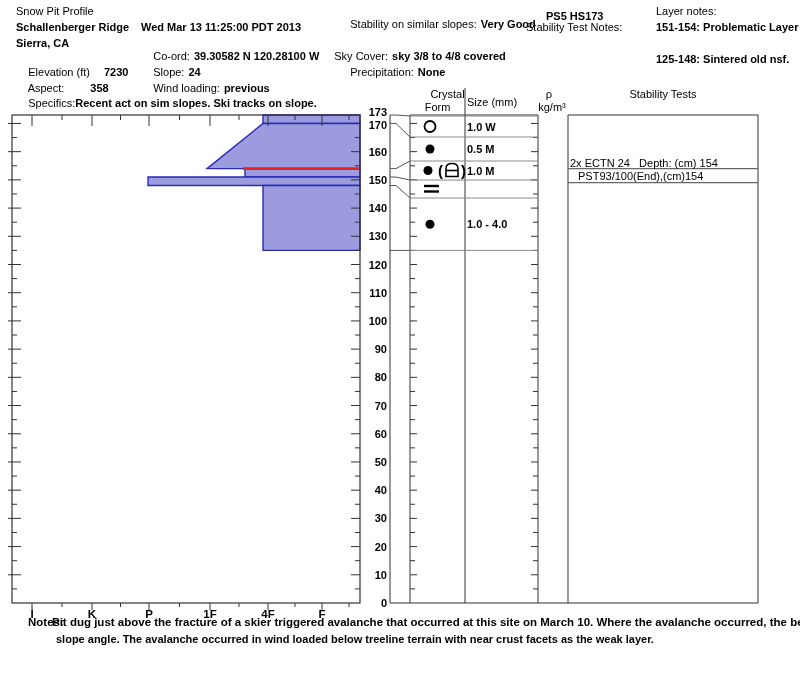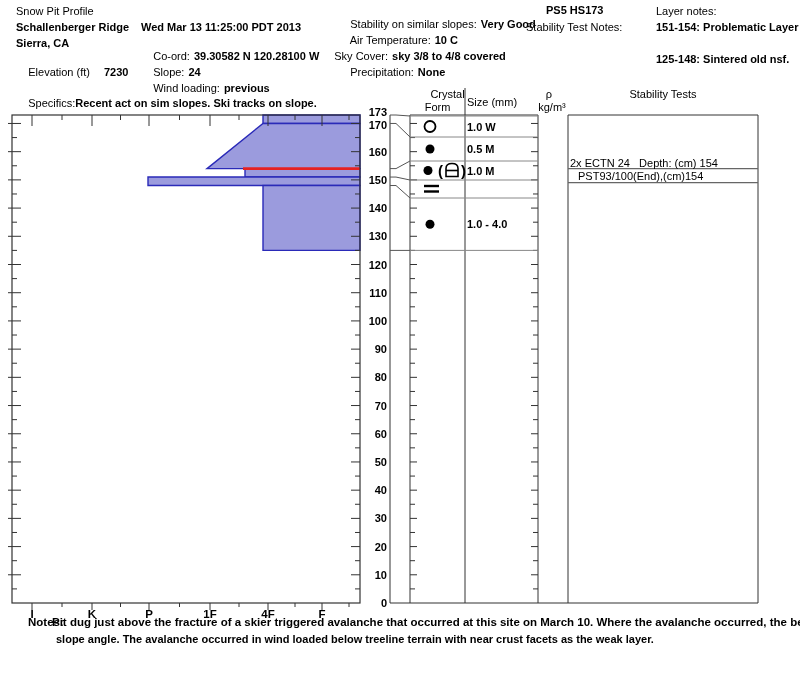--- a/index.html
+++ b/index.html
@@ -265,49 +265,49 @@
       <line x1="568" y1="168.59537572254334" x2="758" y2="168.59537572254334" stroke="#666666" stroke-width="1.3"></line>
       <line x1="568" y1="182.69942196531792" x2="758" y2="182.69942196531792" stroke="#666666" stroke-width="1.3"></line>
     </svg>
 
   <div class="t" style="left:8px;top:5px;">Snow Pit Profile</div>
   <div class="t b" style="left:8px;top:21px;">Schallenberger Ridge</div>
   <div class="t b" style="left:8px;top:37px;">Sierra, CA</div>
   <div class="t" style="left:8px;top:53px;">
     <span>Elevation (ft)</span><span class="val" style="margin-left:14px;">7230</span>
   </div>
+  <div class="t" style="left:8px;top:69px;">
+    <span>Aspect:</span><span class="val" style="margin-left:26px;">358</span>
+  </div>
   <div class="t" style="left:8px;top:84px;">
     <span>Specifics:</span><span class="val" style="margin-left:0;">Recent act on sim slopes. Ski tracks on slope.</span>
   </div>
 
   <div class="t b" style="left:133px;top:21px;">Wed Mar 13 11:25:00 PDT 2013</div>
   <div class="t" style="left:133px;top:37px;">
     <span>Co-ord:</span><span class="val">39.30582 N 120.28100 W</span>
   </div>
   <div class="t" style="left:133px;top:53px;">
     <span>Slope:</span><span class="val">24</span>
   </div>
   <div class="t" style="left:133px;top:69px;">
     <span>Wind loading:</span><span class="val">previous</span>
   </div>
 
   <div class="t" style="left:330px;top:5px;">
     <span>Stability on similar slopes:</span><span class="val">Very Good</span>
   </div>
-  <div class="t" style="left:330px;top:21px;">
-    <span>Air Temperature:</span><span class="val">10 C</span>
-  </div>
   <div class="t" style="left:314px;top:37px;">
     <span>Sky Cover:</span><span class="val">sky 3/8 to 4/8 covered</span>
   </div>
   <div class="t" style="left:330px;top:53px;">
     <span>Precipitation:</span><span class="val">None</span>
   </div>
 
-  <div class="t b" style="left:518px;top:4px;padding-left:20px;">PS5 HS173</div>
+  <div class="t b" style="left:518px;top:10px;padding-left:20px;">PS5 HS173</div>
   <div class="t" style="left:518px;top:21px;">Stability Test Notes:</div>
 
   <div class="t" style="left:648px;top:5px;">Layer notes:</div>
   <div class="t b" style="left:648px;top:21px;">151-154: Problematic Layer</div>
   <div class="t b" style="left:648px;top:53px;">125-148: Sintered old nsf.</div>
 
   <div class="hdr ctr" style="left:420px;top:88px;width:55px;">Crystal</div>
   <div class="hdr ctr" style="left:410px;top:101px;width:55px;">Form</div>
   <div class="hdr" style="left:467px;top:96px;">Size (mm)</div>
   <div class="hdr ctr" style="left:534px;top:88px;width:30px;">ρ</div>

